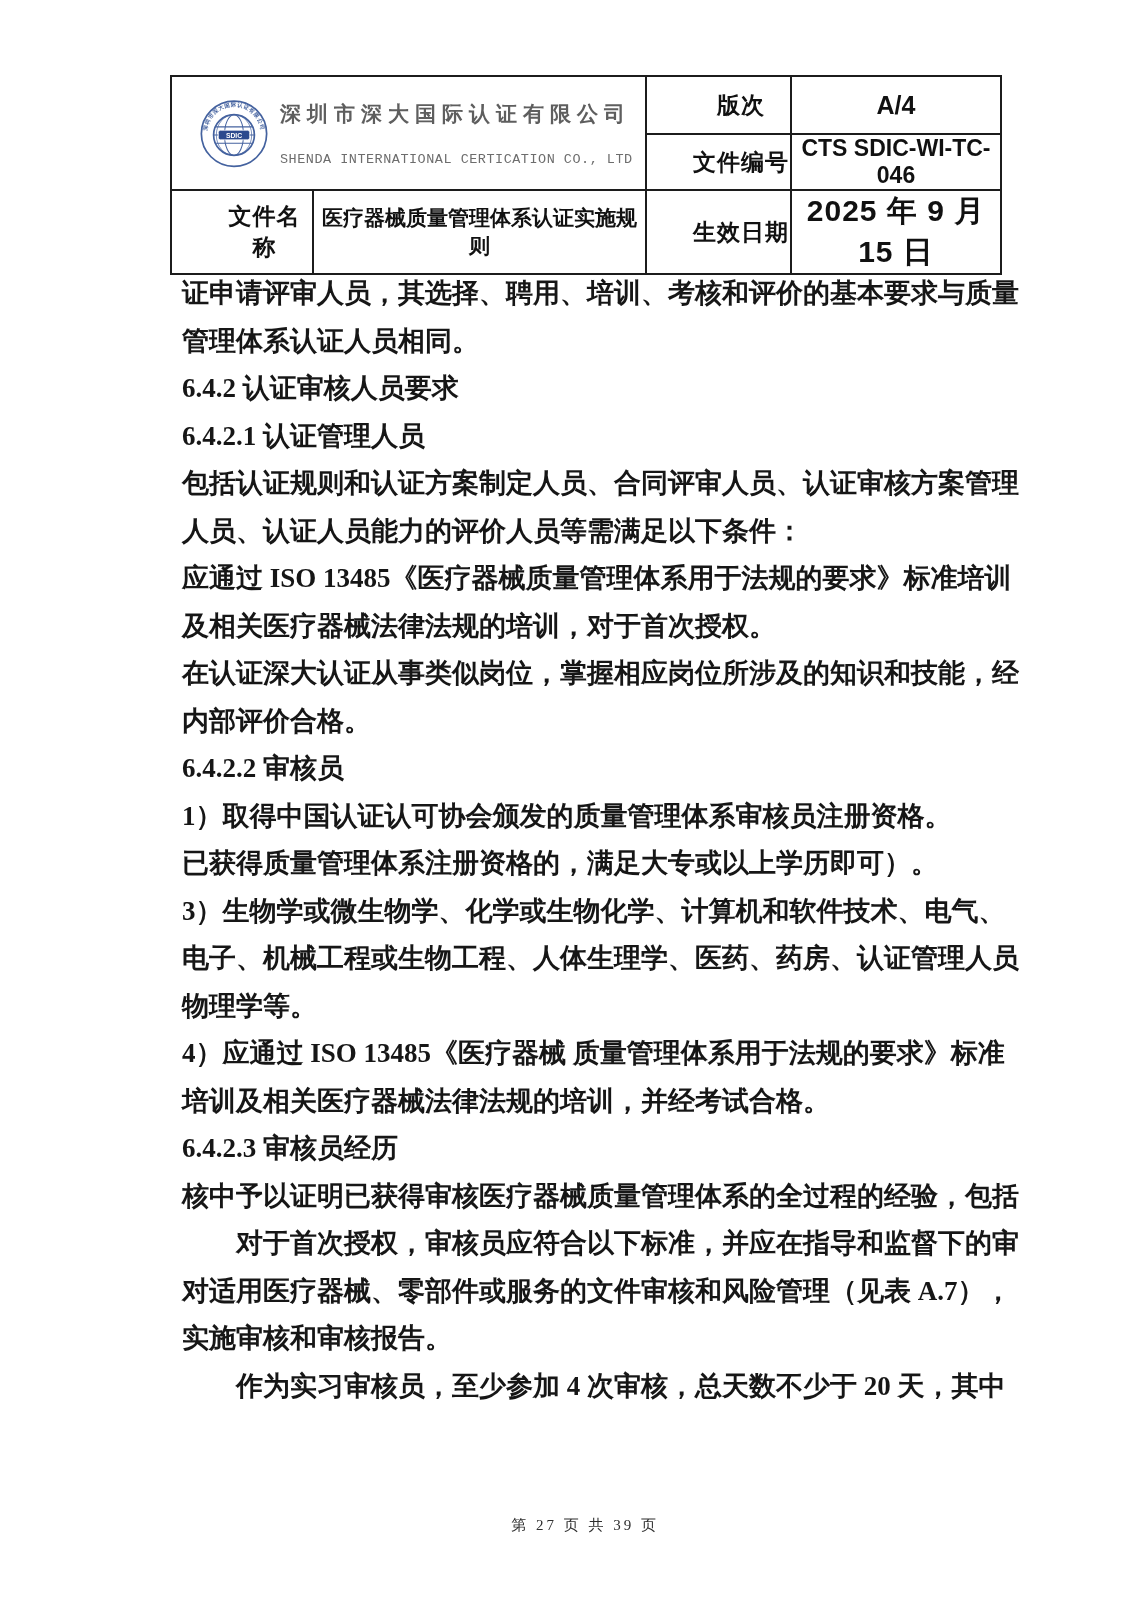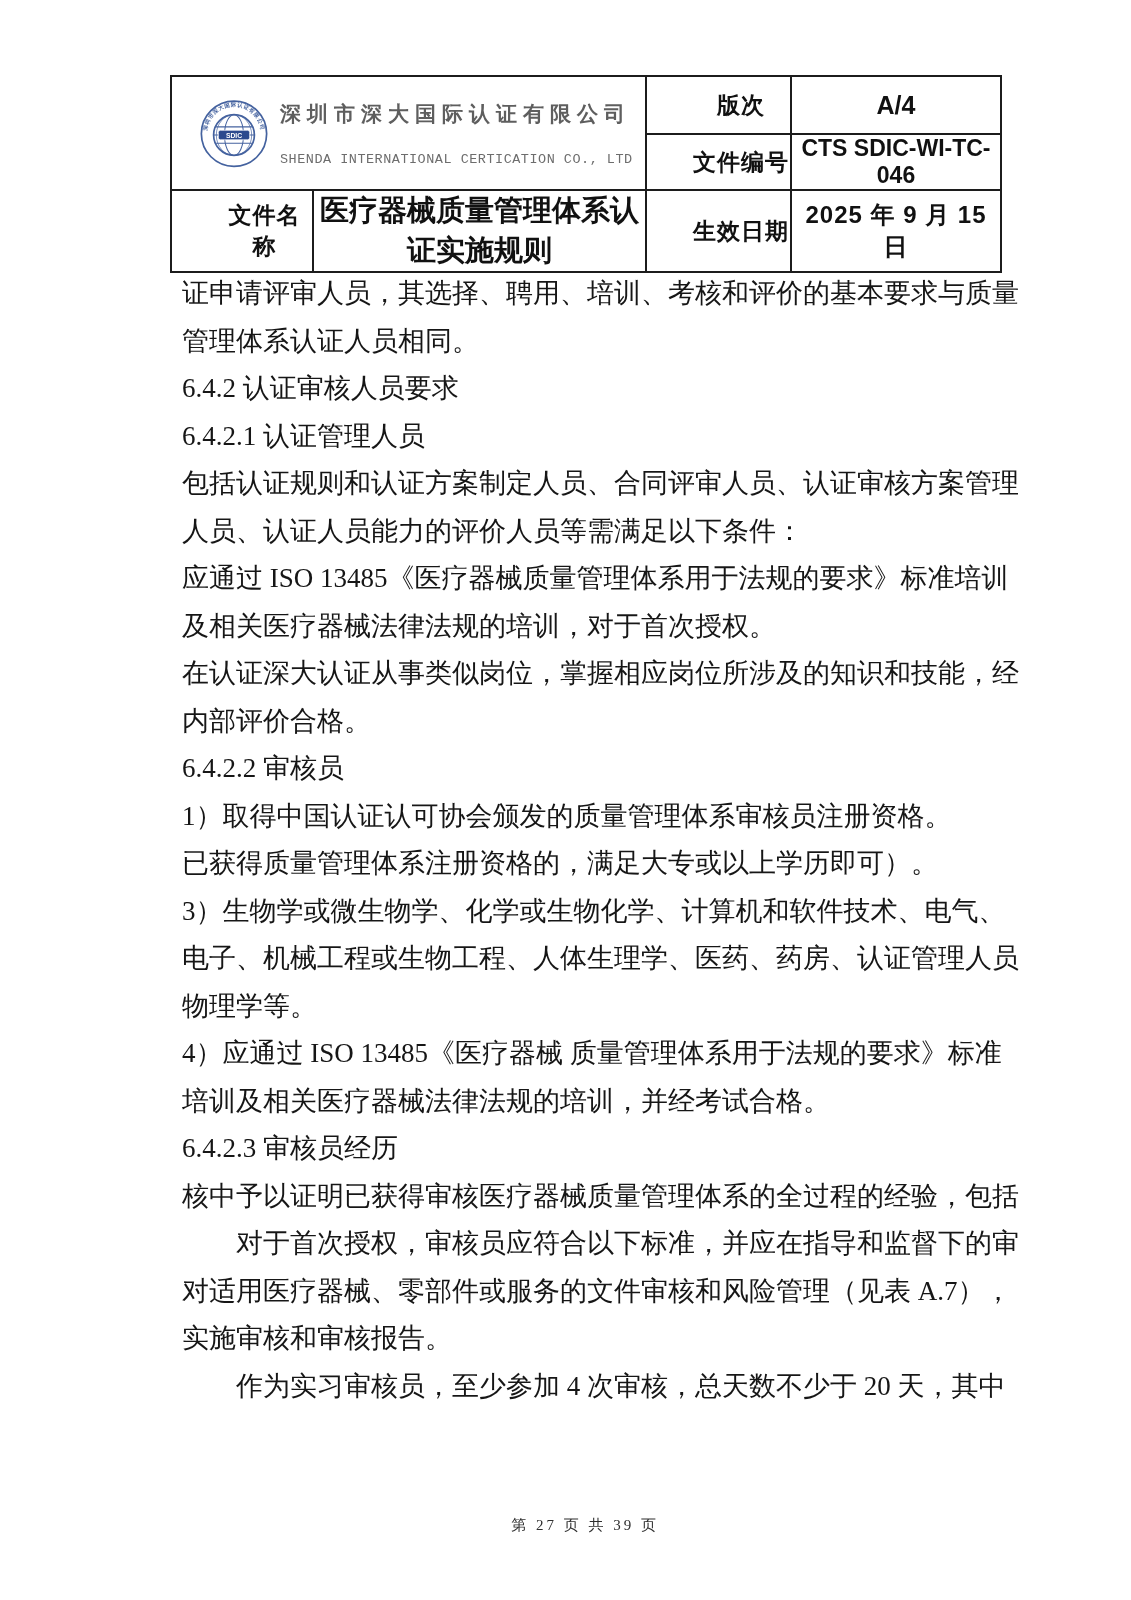--- a/index.html
+++ b/index.html
@@ -31,22 +31,22 @@
     font-weight: 700;
     color: #111111;
     overflow: hidden;
   }
   td.logo-cell { height: 112px; }
   td.row-h1 { height: 58px; }
   td.row-h3 { height: 55px; }
   .label-cell  { font-size: 23px; letter-spacing: 1px; padding-left: 45px; }
   .value-big   { font-size: 25px; }
   .value-code  { font-size: 23px; letter-spacing: 0px; }
-  .value-date  { font-size: 24px; letter-spacing: 1px; }
-  .title-cell  { font-size: 29px; letter-spacing: 0px; border-radius: 16px; }
+  .value-date  { font-size: 30px; letter-spacing: 1px; }
+  .title-cell  { font-size: 21px; letter-spacing: 0px; border-radius: 16px; }
 
   .logo-wrap {
     display: flex;
     align-items: center;
     text-align: left;
     padding-left: 28px;
     gap: 12px;
   }
   .company-names { display: flex; flex-direction: column; gap: 4px; }
   .company-cn {
@@ -70,21 +70,21 @@
   
   .body-text {
     position: absolute;
     left: 182px;
     top: 270px;
     width: 824px;
     font-size: 27px;
     line-height: 47.5px;
     color: #161616;
   }
-  .body-text .line { white-space: nowrap; }
+  .body-text .line { white-space: nowrap; font-weight: bold; }
 
   
   .footer {
     position: absolute;
     left: 170px;
     top: 1516px;
     width: 830px;
     text-align: center;
     font-size: 15px;
     letter-spacing: 3px;

